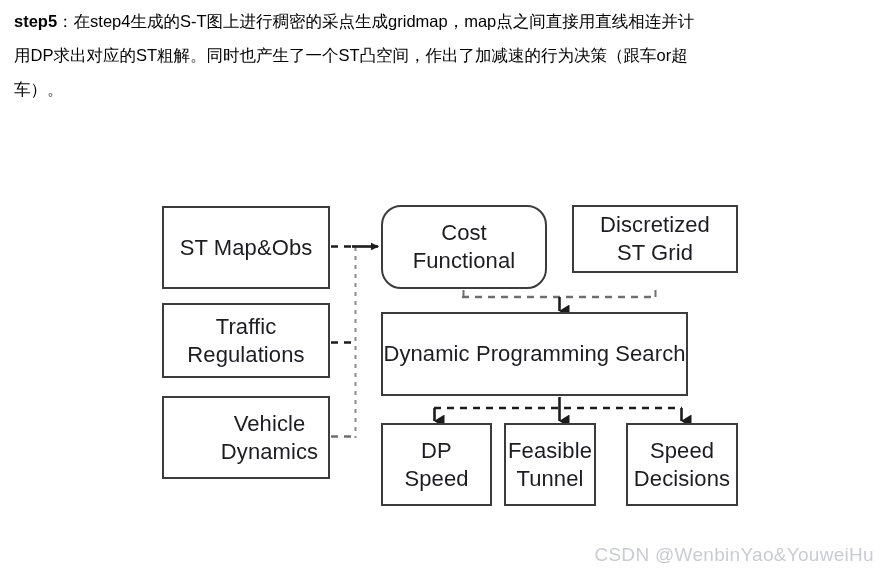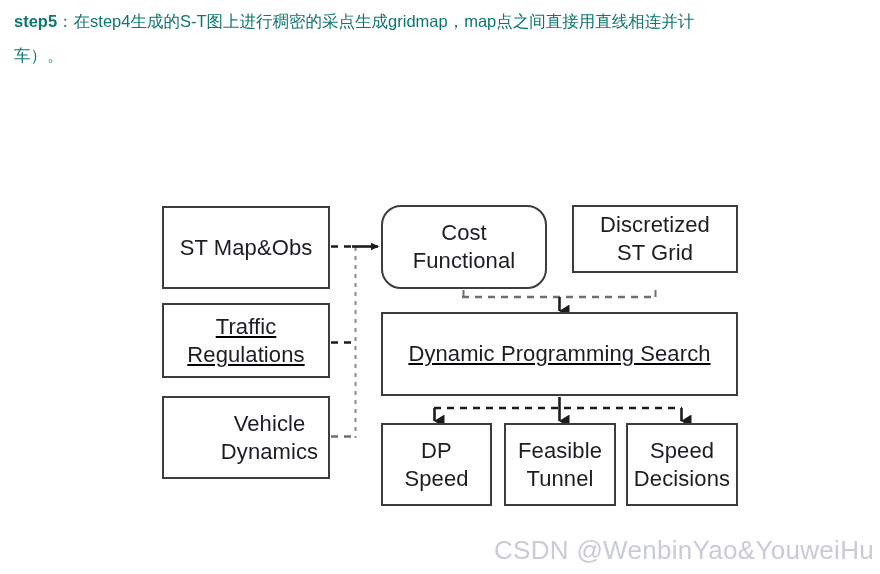--- a/index.html
+++ b/index.html
@@ -21,21 +21,21 @@
     position: absolute;
     left: 14px;
     top: 4px;
     width: 856px;
   }
   .prose-line {
     font-size: 16.5px;
     line-height: 34px;
     letter-spacing: 0px;
     white-space: pre;
-    color: #0f766e;
+    color: #000000;
   }
   .prose-line .bold {
     font-weight: bold;
   }
 
   
   #figure {
     position: absolute;
     left: 0;
     top: 185px;
@@ -60,46 +60,47 @@
   .node .node-label {
     font-size: 22px;
     line-height: 28px;
     color: #1c1c23;
     white-space: pre-line;
     letter-spacing: 0.1px;
   }
 
   
   #n-stmap      { left: 162px; top: 21px;  width: 168px; height: 83px; text-align: center; }
-  #n-traffic    { left: 162px; top: 118px; width: 168px; height: 75px; text-decoration: underline; }
+  #n-traffic    { left: 162px; top: 118px; width: 168px; height: 75px; }
   #n-vehicle    { left: 162px; top: 211px; width: 168px; height: 83px; padding-left: 47px; }
   #n-cost       { left: 381px; top: 20px;  width: 166px; height: 84px; border-radius: 20px; }
   #n-grid       { left: 572px; top: 20px;  width: 166px; height: 68px; }
-  #n-dp         { left: 381px; top: 127px; width: 357px; height: 84px; text-decoration: underline; }
+  #n-dp         { left: 381px; top: 127px; width: 307px; height: 84px; }
   #n-dpspeed    { left: 381px; top: 238px; width: 111px; height: 83px; }
-  #n-tunnel     { left: 504px; top: 238px; width: 112px; height: 83px; }
+  #n-tunnel     { left: 504px; top: 238px; width: 92px; height: 83px; }
   #n-decisions  { left: 626px; top: 238px; width: 112px; height: 83px; }
 
   
   #watermark {
     position: absolute;
     right: 6px;
     bottom: 8px;
-    font-size: 26px;
+    font-size: 19px;
     color: #c9ccd2;
     letter-spacing: 0.3px;
     white-space: nowrap;
     pointer-events: none;
   }
 </style>
 </head>
 <body>
 
 <div id="prose">
   <div class="prose-line"><span class="bold">step5</span><span>：在step4生成的S-T图上进行稠密的采点生成gridmap，map点之间直接用直线相连并计</span></div>
+  <div class="prose-line"><span>用DP求出对应的ST粗解。同时也产生了一个ST凸空间，作出了加减速的行为决策（跟车or超</span></div>
   <div class="prose-line"><span>车）。</span></div>
 </div>
 
 <div id="figure">
 
   <svg width="880" height="389" viewBox="0 0 880 389">
     <defs>
       <marker id="arrowSolid" markerWidth="9" markerHeight="9" refX="7.5" refY="4.5" orient="auto" markerUnits="userSpaceOnUse">
         <path d="M0,0.6 L8.6,4.5 L0,8.4 z" fill="#1c1c1c"></path>
       </marker>

